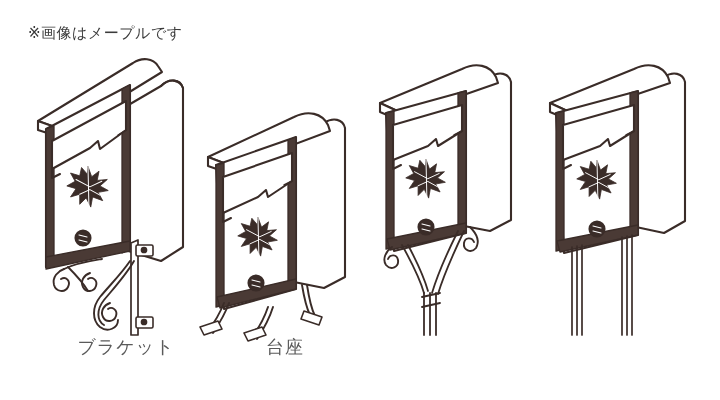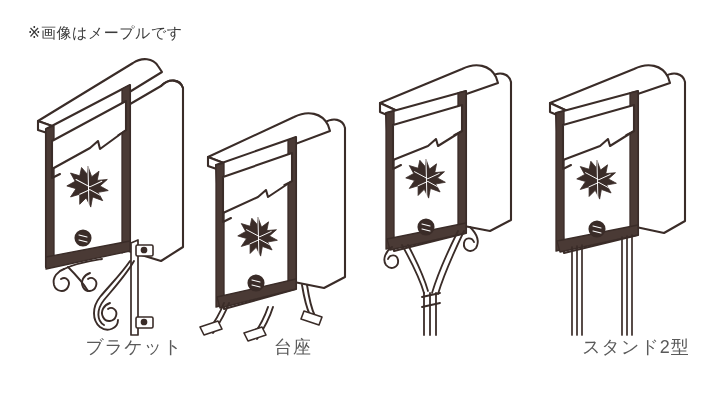--- a/index.html
+++ b/index.html
@@ -39,21 +39,21 @@
     height: 290px;
   }
   .figure {
     position: absolute;
     top: 0;
     height: 290px;
   }
   .figure svg { display: block; overflow: visible; }
   .labels {
     position: absolute;
-    left: 16px;
+    left: 8px;
     top: 334px;
     width: 584px;
     height: 34px;
   }
   .label {
     position: absolute;
     top: 0;
     font-size: 18px;
     line-height: 26px;
     color: #5a5a5a;
@@ -283,16 +283,15 @@
           </g>
         </g>
       </svg>
     </div>
 
   </div>
 
   <div class="labels">
     <div class="label lbl-bracket">ブラケット</div>
     <div class="label lbl-pedestal">台座</div>
-    <div class="label lbl-stand2">スタンド2型</div>
   </div>
 
 </div>
 
 </body></html>

